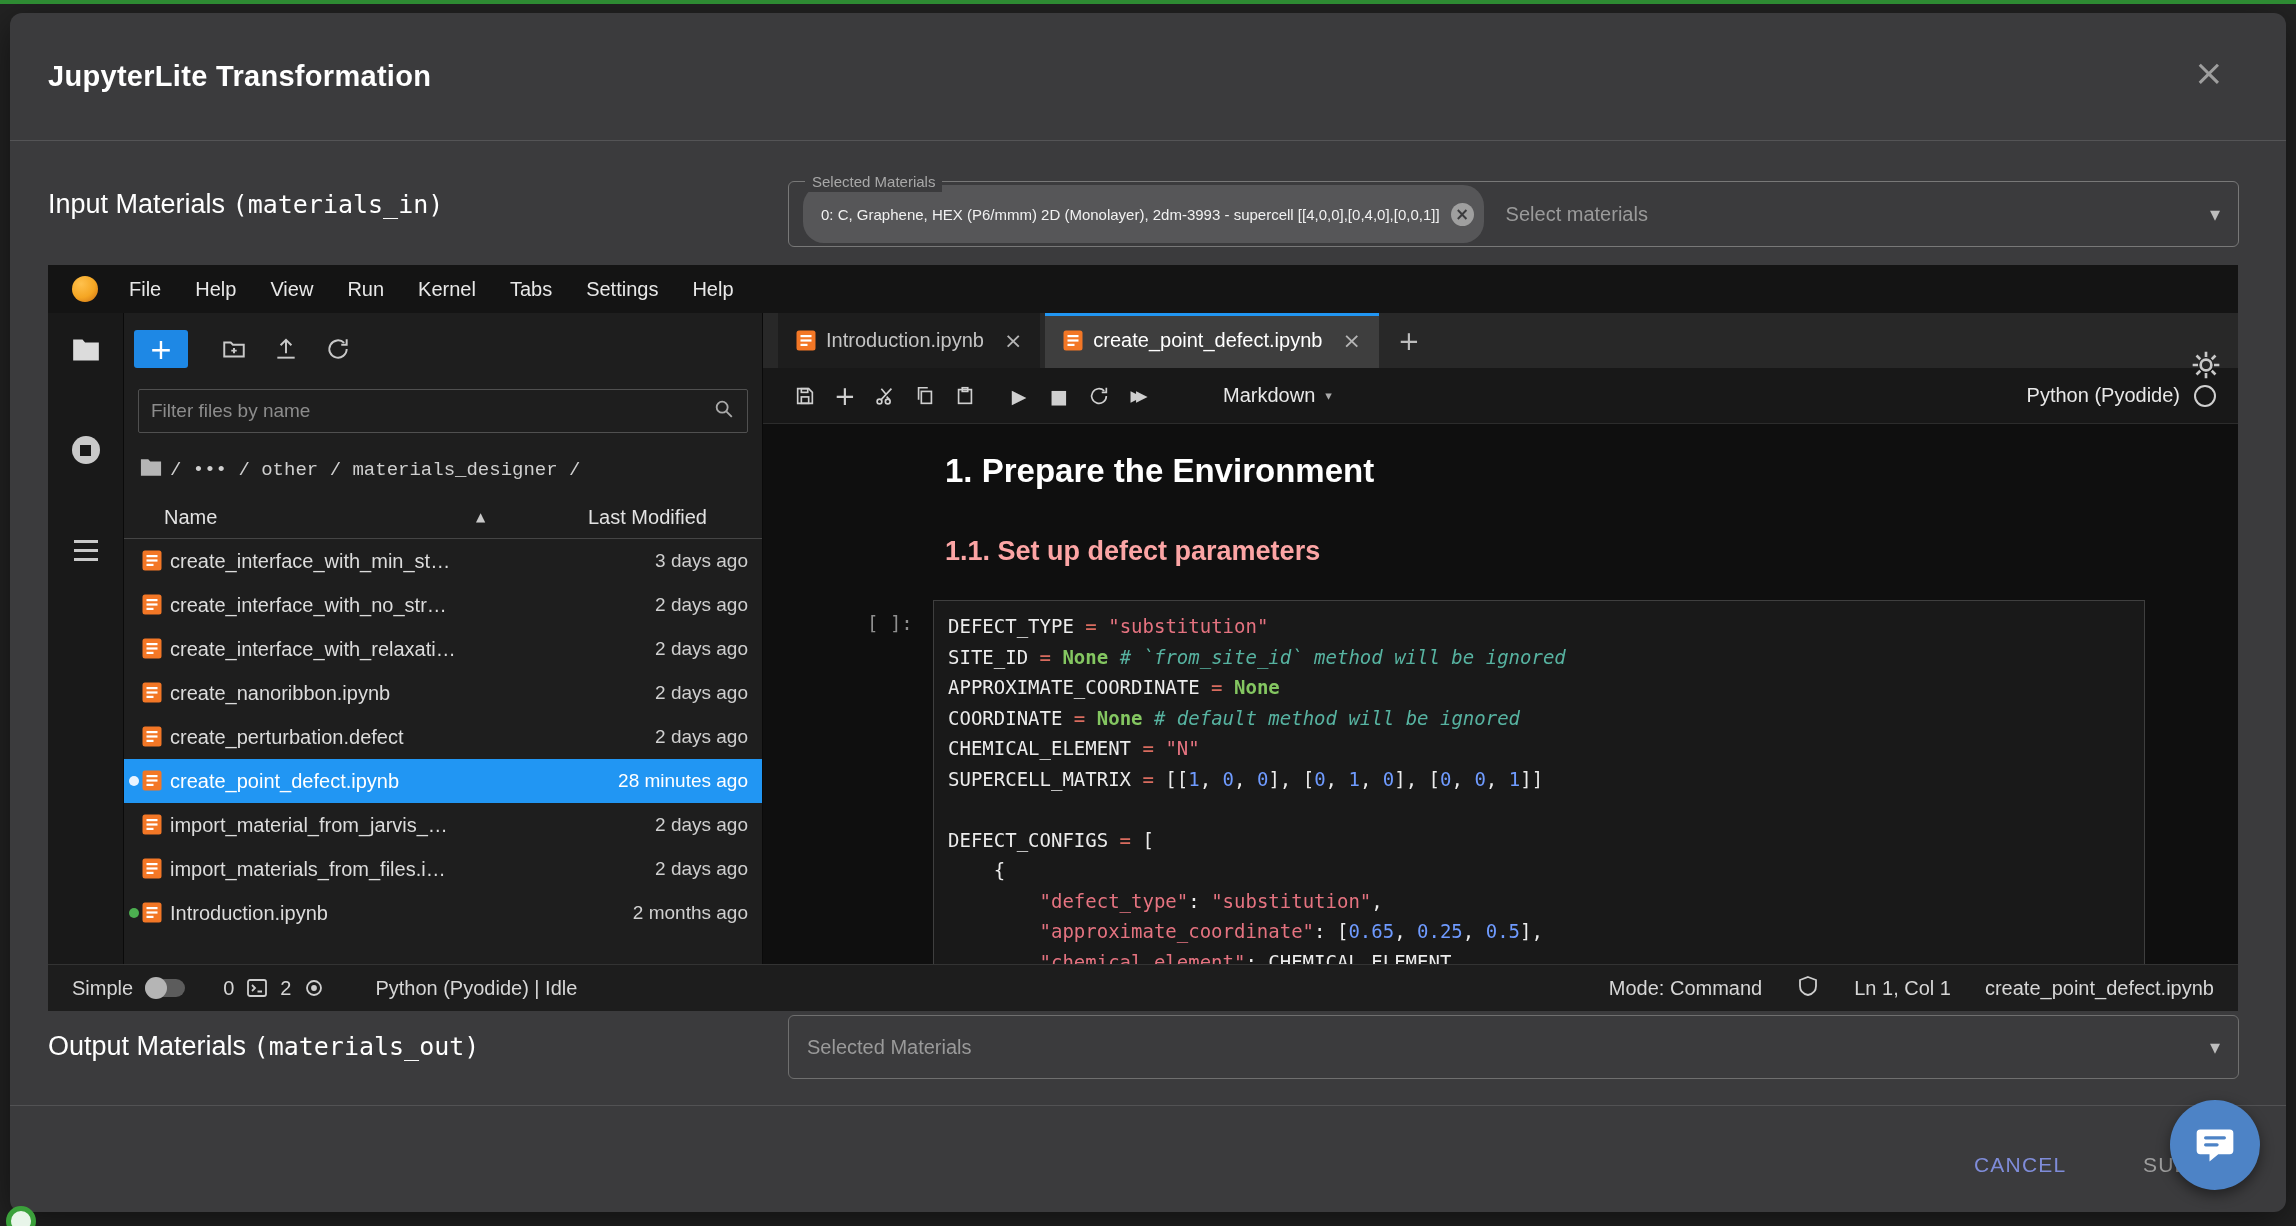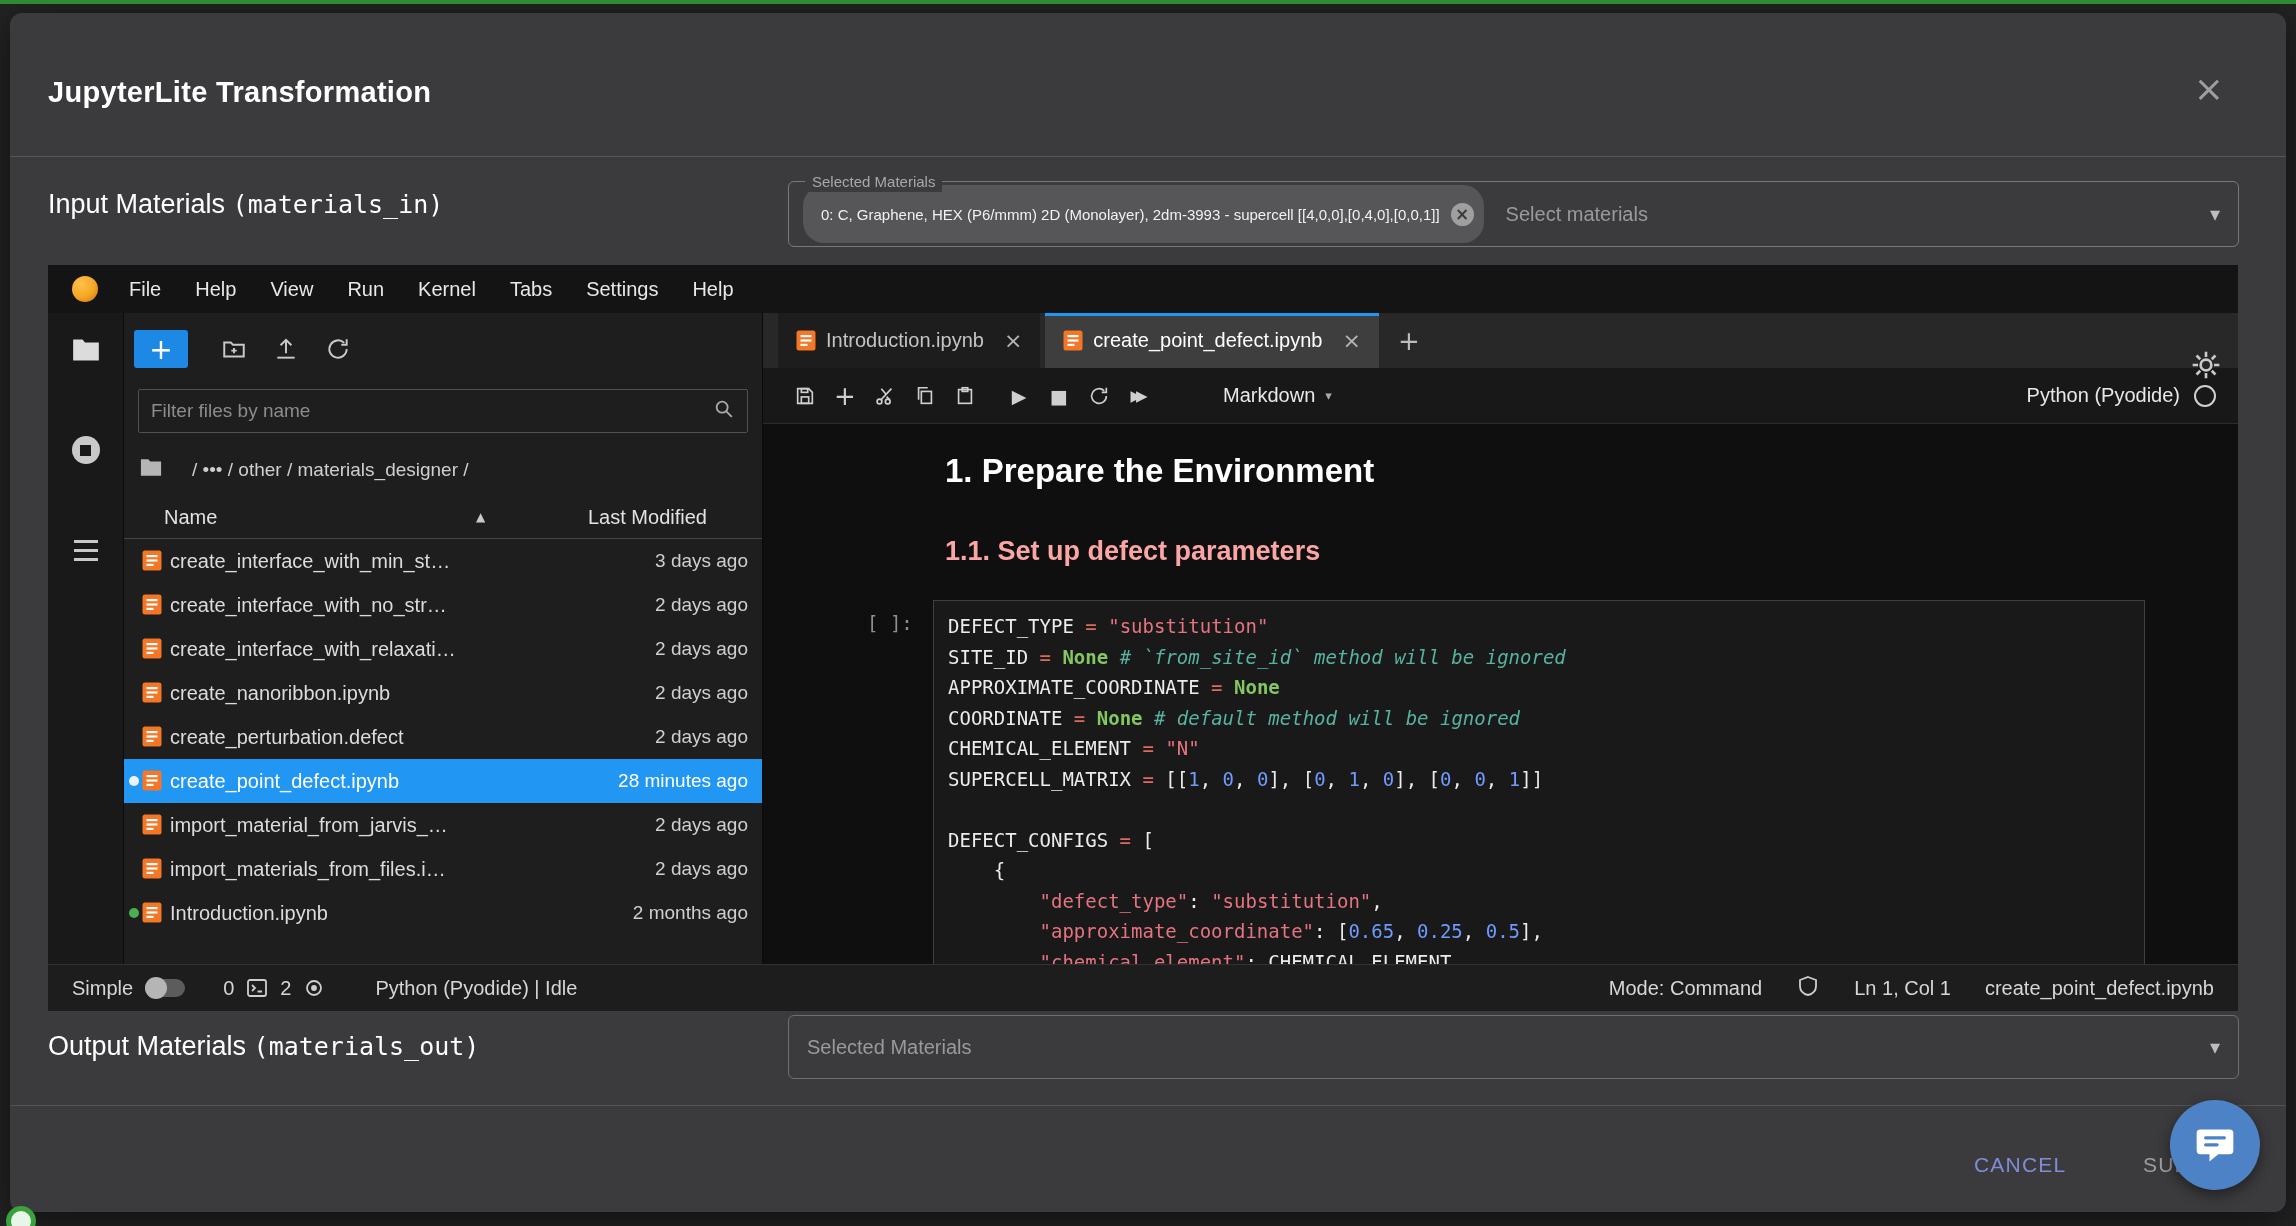--- a/index.html
+++ b/index.html
@@ -5,21 +5,21 @@
   * { margin:0; padding:0; box-sizing:border-box; }
   html,body { width:2296px; height:1226px; overflow:hidden; background:#232323;
               font-family:"Liberation Sans",sans-serif; }
   .page { position:relative; width:2296px; height:1226px; }
   .top-strip { position:absolute; top:0; left:0; width:100%; height:4px; background:#2e8b33; z-index:6; }
 
   
   .dialog { position:absolute; left:10px; top:13px; width:2276px; height:1199px;
             background:#3b3b3d; border-radius:12px; box-shadow:0 10px 40px rgba(0,0,0,.55); overflow:hidden; }
   .dialog-header { position:absolute; top:0; left:0; right:0; height:128px;
-                   border-bottom:1px solid rgba(255,255,255,.13); display:flex; align-items:center; padding-left:38px;margin-top:16px; }
+                   border-bottom:1px solid rgba(255,255,255,.13); display:flex; align-items:center; padding-left:38px; }
   .dialog-title { font-size:29px; font-weight:600; color:#fff; letter-spacing:.3px; }
   .dialog-close { position:absolute; right:62px; top:42px; font-size:36px; color:#9e9e9e; line-height:1; cursor:pointer; }
 
   .section-label { position:absolute; left:38px; font-size:27px; color:#fff; white-space:nowrap; }
   .input-label { top:176px; }
   .output-label { top:1018px; }
   .mono { font-family:"DejaVu Sans Mono",monospace; font-size:25px; }
 
   .materials-fieldset { position:absolute; left:778px; top:168px; width:1451px; height:66px;
                         border:1px solid #787878; border-radius:6px; display:flex; align-items:center;
@@ -59,22 +59,22 @@
            border-left:1px solid #0a0a0a; border-right:1px solid #0a0a0a; }
   .fb-toolbar { flex:0 0 72px; display:flex; align-items:center; padding:0 10px; gap:24px; }
   .fb-new { width:54px; height:38px; background:#1e88e5; border-radius:3px; color:#fff; font-size:28px;
             display:flex; align-items:center; justify-content:center; margin-right:8px; cursor:pointer; }
   .fb-tool { width:28px; height:28px; display:flex; align-items:center; justify-content:center;
              color:#c9c9c9; cursor:pointer; }
   .fb-search { flex:0 0 44px; margin:4px 14px 12px; border:1px solid #505050; border-radius:2px;
                display:flex; align-items:center; padding:0 12px; }
   .fb-search input { flex:1; background:transparent; border:none; outline:none; font-size:19px; color:#ddd; }
   .fb-search input::placeholder { color:#8c8c8c; }
-  .fb-crumbs { flex:0 0 50px; display:flex; align-items:center; padding:0 16px; gap:30px;
-               font-size:19px; color:#cfcfcf; }
+  .fb-crumbs { flex:0 0 50px; display:flex; align-items:center; padding:0 16px; gap:8px;
+               font-size:19px; color:#cfcfcf;font-family:Liberation Mono, monospace; }
   .fb-head { flex:0 0 44px; position:relative; border-bottom:1px solid #454545;
              font-size:20px; color:#e2e2e2; }
   .fb-head span { position:absolute; top:50%; transform:translateY(-50%); }
   .h-name { left:40px; }
   .h-caret { left:352px; font-size:12px; color:#c9c9c9; }
   .h-mod { left:464px; }
   .fb-list { flex:1; overflow:hidden; }
   .fb-row { height:44px; display:flex; align-items:center; position:relative; padding:0 14px 0 46px;
             font-size:20px; color:#dcdcdc; cursor:pointer; }
   .fb-row .nb-icon { position:absolute; left:18px; top:11px; }

